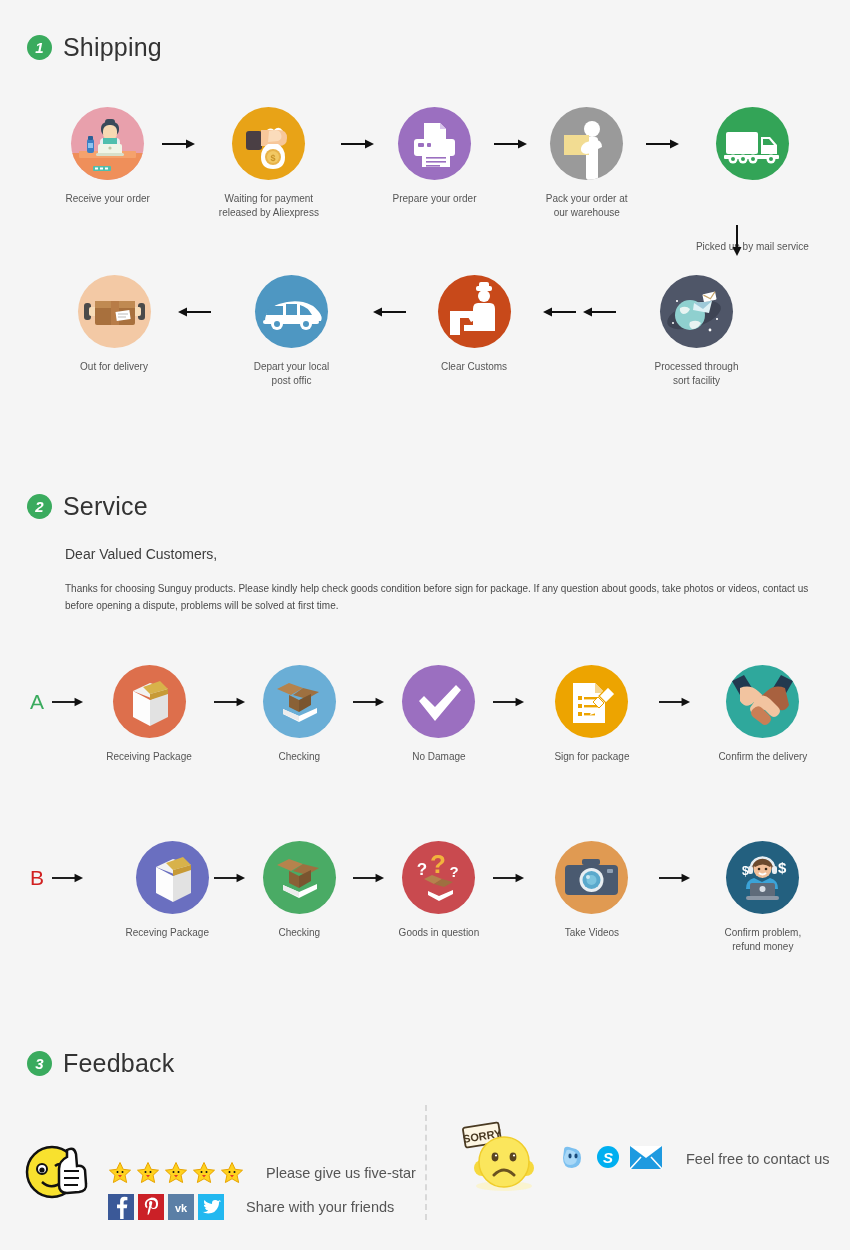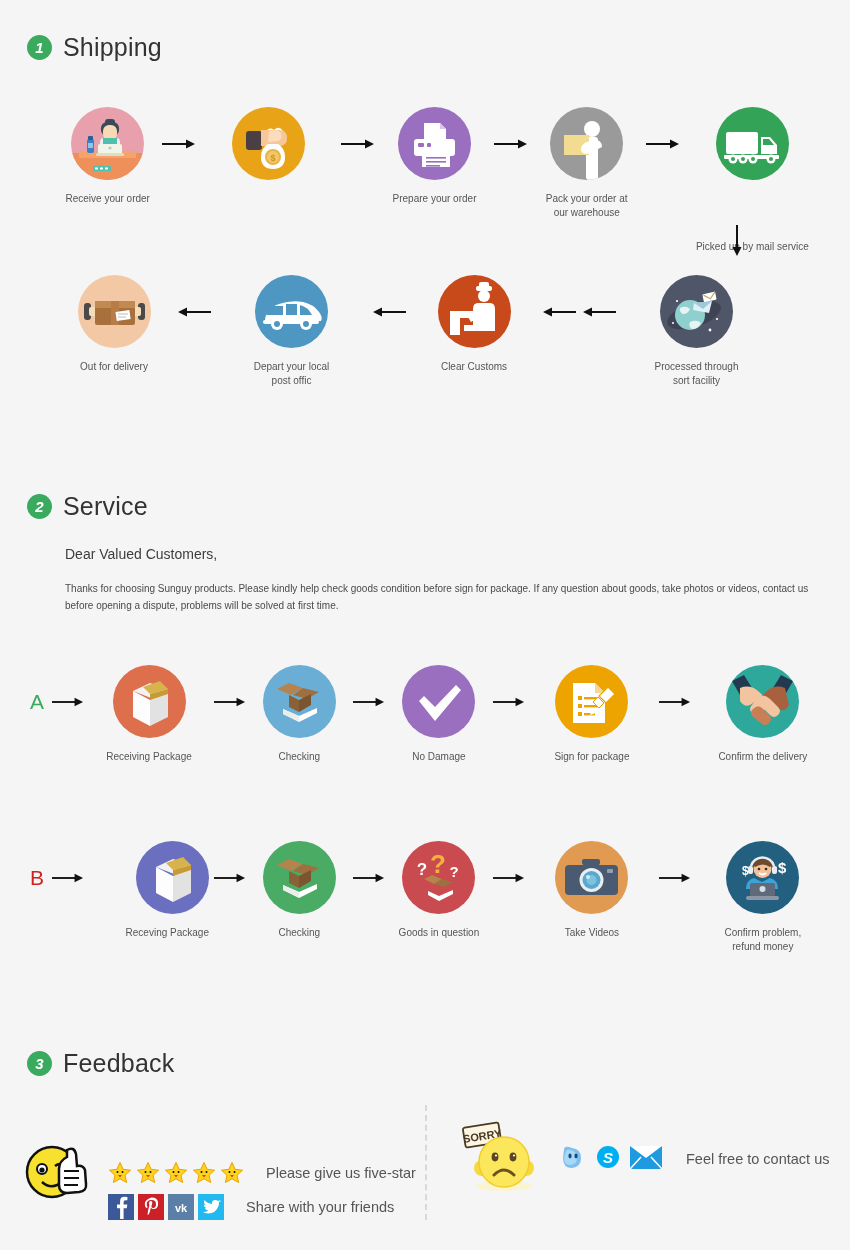--- a/index.html
+++ b/index.html
@@ -112,20 +112,22 @@
           <path d="M33 26 q4 -7 9 -3 q5 -5 9 1 l-2 8 h-15 z" fill="#fff"></path>
           <rect x="14" y="24" width="16" height="19" rx="3" fill="#4a3f44"></rect>
           <path d="M29 23 h18 q8 0 8 8 q0 8 -8 8 h-18 z" fill="#f7c79a"></path>
           <path d="M37 24 q10 -3 12 3 q2 5 -3 7 l-10 1 z" fill="#fbdcbb"></path>
           <path d="M36 37 q-7 4 -7 13 q0 12 12 12 q12 0 12 -12 q0 -9 -7 -13 z" fill="#fff"></path>
           <circle cx="41" cy="50" r="8" fill="#e8b34a"></circle>
           <circle cx="41" cy="50" r="6" fill="#f2c863"></circle>
           <text x="41" y="54" font-size="9" font-family="Liberation Sans, sans-serif" font-weight="bold" fill="#c99327" text-anchor="middle">$</text>
         </svg>
       </div>
+      <div class="caption">Waiting for payment
+released by Aliexpress</div>
     </div>
 
     <div class="arrow" style="width:40px;">
       <svg width="34" height="12" viewBox="0 0 34 12">
           <path d="M0 6 H26" stroke="#111" stroke-width="2"></path>
           <path d="M24 1.5 L33 6 L24 10.5 Z" fill="#111"></path>
         </svg>
     </div>
 
     <div class="step" style="width:130px;">

